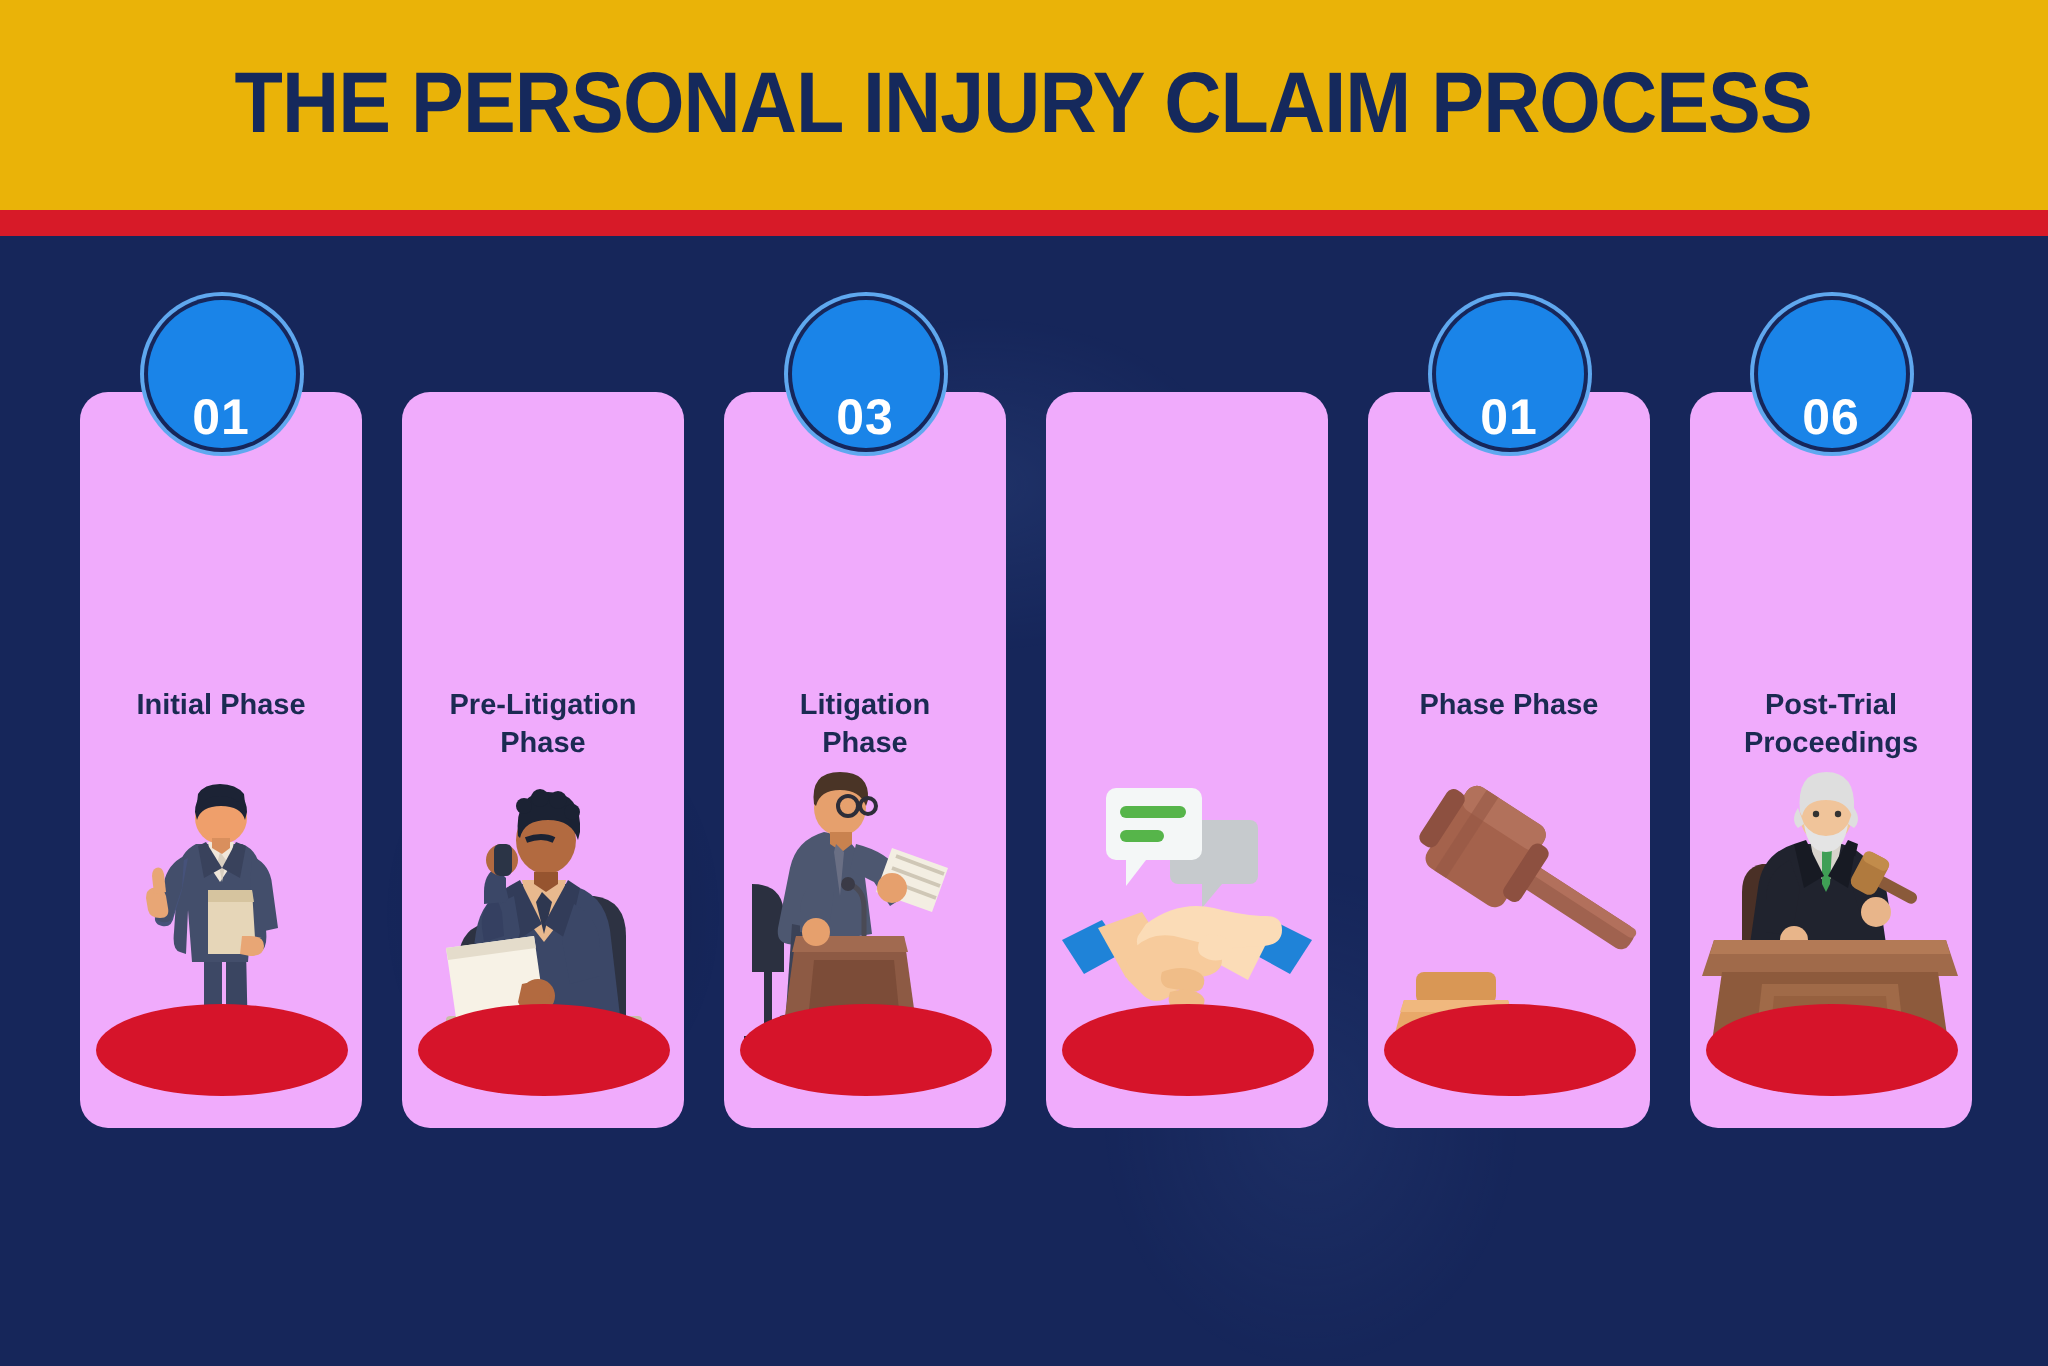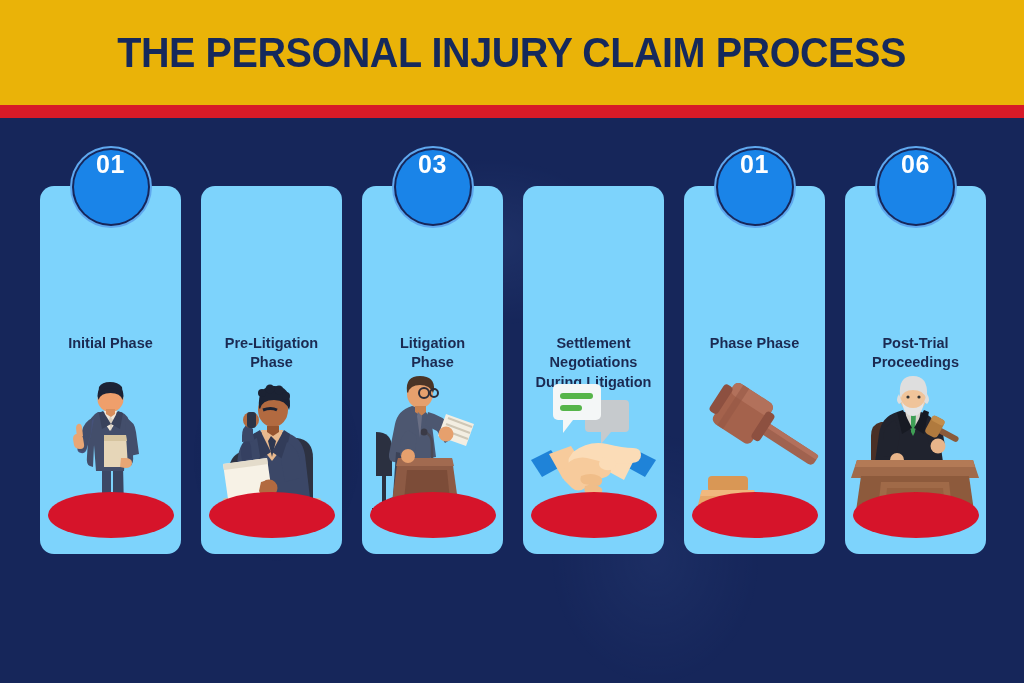--- a/index.html
+++ b/index.html
@@ -39,35 +39,35 @@
   .panel .bgwash2{position:absolute;inset:0;opacity:.55;
     background:
       radial-gradient(ellipse 180px 120px at 48% 22%, rgba(70,98,160,.35), rgba(70,98,160,0) 70%),
       radial-gradient(ellipse 150px 180px at 64% 78%, rgba(62,88,150,.30), rgba(62,88,150,0) 70%),
       radial-gradient(ellipse 120px 150px at 27% 60%, rgba(8,16,42,.45), rgba(8,16,42,0) 70%);
   }
 
   
   .cards{position:absolute;left:0;top:0;width:1024px;height:565px;}
   .card{
-    position:absolute;top:68px;width:141px;height:368px;
-    background:#7dd3fc;border-radius:14px;
+    position:absolute;top:78px;width:141px;height:368px;
+    background:#f0abfc;border-radius:14px;
   }
   .card .ctext{
     position:absolute;left:7px;right:7px;top:148px;
     text-align:center;color:#1b2a52;
     font-size:14.5px;font-weight:600;line-height:1.33;
   }
   .card .illo{position:absolute;left:0;right:0;bottom:14px;height:168px;}
 
   
   .badge{
     position:absolute;top:32px;width:74px;height:74px;border-radius:50%;
     background:#1a84e8;box-shadow:0 0 0 2px #16265a, 0 0 0 4px #5fa8ef;
-    display:flex;align-items:flex-start;justify-content:center;
+    display:flex;align-items:flex-end;justify-content:center;
     color:#fff;font-size:25px;font-weight:700;letter-spacing:.5px;
   }
 
   
   .floor{position:absolute;left:50%;bottom:2px;transform:translateX(-50%);
          width:126px;height:46px;border-radius:50%;background:#d6142a;}
 
   svg{display:block;overflow:visible;}
 </style>
 </head>
@@ -234,25 +234,20 @@
             <path d="M53 34 h11 v6 l-5 4 -6-4z" fill="#c9824f"></path>
             <path d="M56 40 l4 4 -2 22 -3-22z" fill="#6a6f84"></path>
           </svg>
         </div>
       </div>
       <div class="badge" style="left:395.5px">
         <span>03</span>
       </div>
 
       <div class="card" style="left:523px">
-        <div class="ctext">
-          <span>Settlement</span><br>
-          <span>Negotiations</span><br>
-          <span>During Litigation</span>
-        </div>
         <div class="illo">
           <div class="floor"></div>
           <svg width="141" height="168" viewBox="0 0 141 168">
 
             <g>
               <rect x="62" y="28" width="44" height="32" rx="4" fill="#c6cacd"></rect>
               <path d="M78 60 l0 12 10-12z" fill="#c6cacd"></path>
             </g>
 
             <g>

